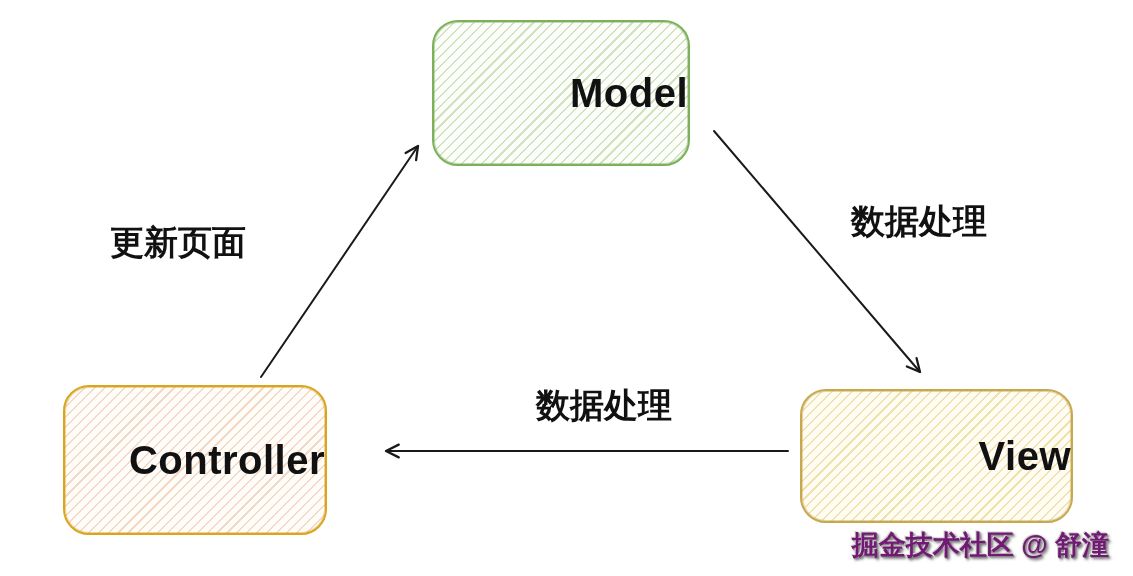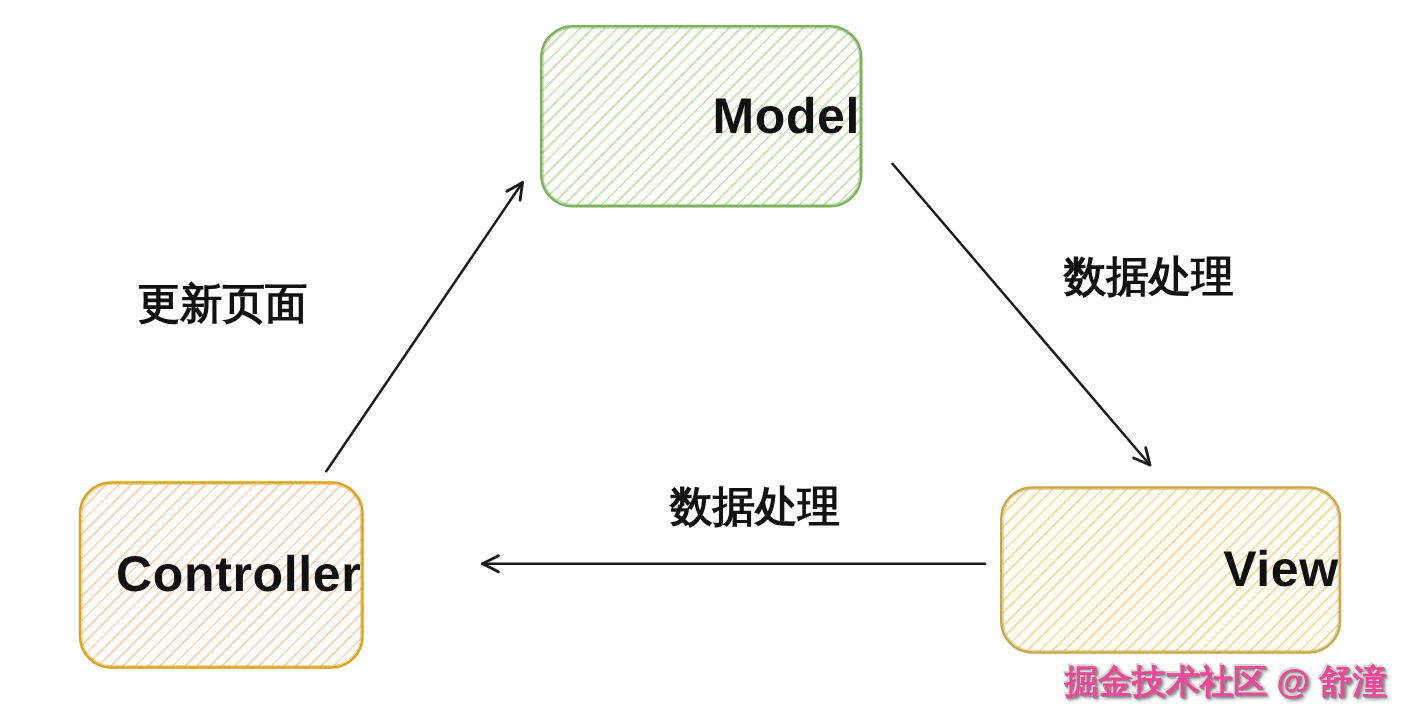--- a/index.html
+++ b/index.html
@@ -42,21 +42,21 @@
     left: 432px; top: 20px; width: 258px; height: 146px;
     border: 2.5px solid #7cb05a;
     background:
       repeating-linear-gradient(135deg,
         #cfe3bd 0px, #cfe3bd 1.5px,
         rgba(255,255,255,0) 1.5px, rgba(255,255,255,0) 7px),
       #fdfefc;
     box-shadow: inset 0 0 0 1px rgba(124,176,90,0.45);
   }
   .node-controller {
-    left: 63px; top: 385px; width: 228px; height: 150px;
+    left: 63px; top: 385px; width: 264px; height: 150px;
     border: 2.5px solid #d9a51f;
     background:
       repeating-linear-gradient(135deg,
         #f6d9c5 0px, #f6d9c5 1.5px,
         rgba(255,255,255,0) 1.5px, rgba(255,255,255,0) 7px),
       #fffdfa;
     box-shadow: inset 0 0 0 1px rgba(217,165,31,0.45);
   }
   .node-view {
     left: 800px; top: 389px; width: 273px; height: 134px;
@@ -77,21 +77,21 @@
   }
   .edge-label-data    { left: 110px; top: 220px; }
   .edge-label-update  { left: 851px; top: 199px; }
   .edge-label-event   { left: 536px; top: 383px; }
   .watermark {
     position: absolute;
     right: 24px;
     top: 527px;
     font-weight: bold;
     font-size: 27px;
-    color: #ec4899;
+    color: #701a75;
     text-shadow:
       -1px -1px 0 #d8d5d0,
       1px 1px 0 #8a8a8a,
       2px 2px 3px #5f5f5f;
     white-space: nowrap;
   }
 </style>
 </head>
 <body>
 

